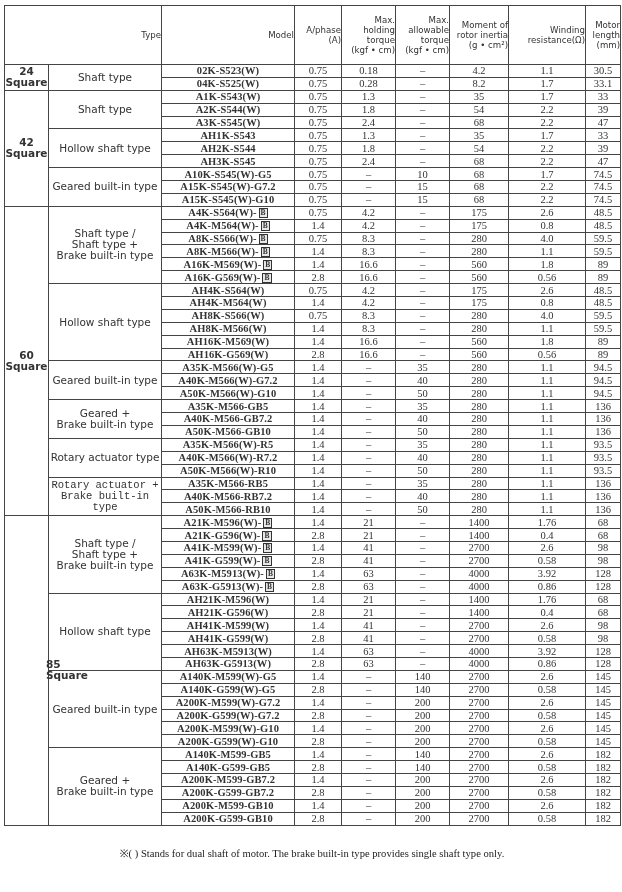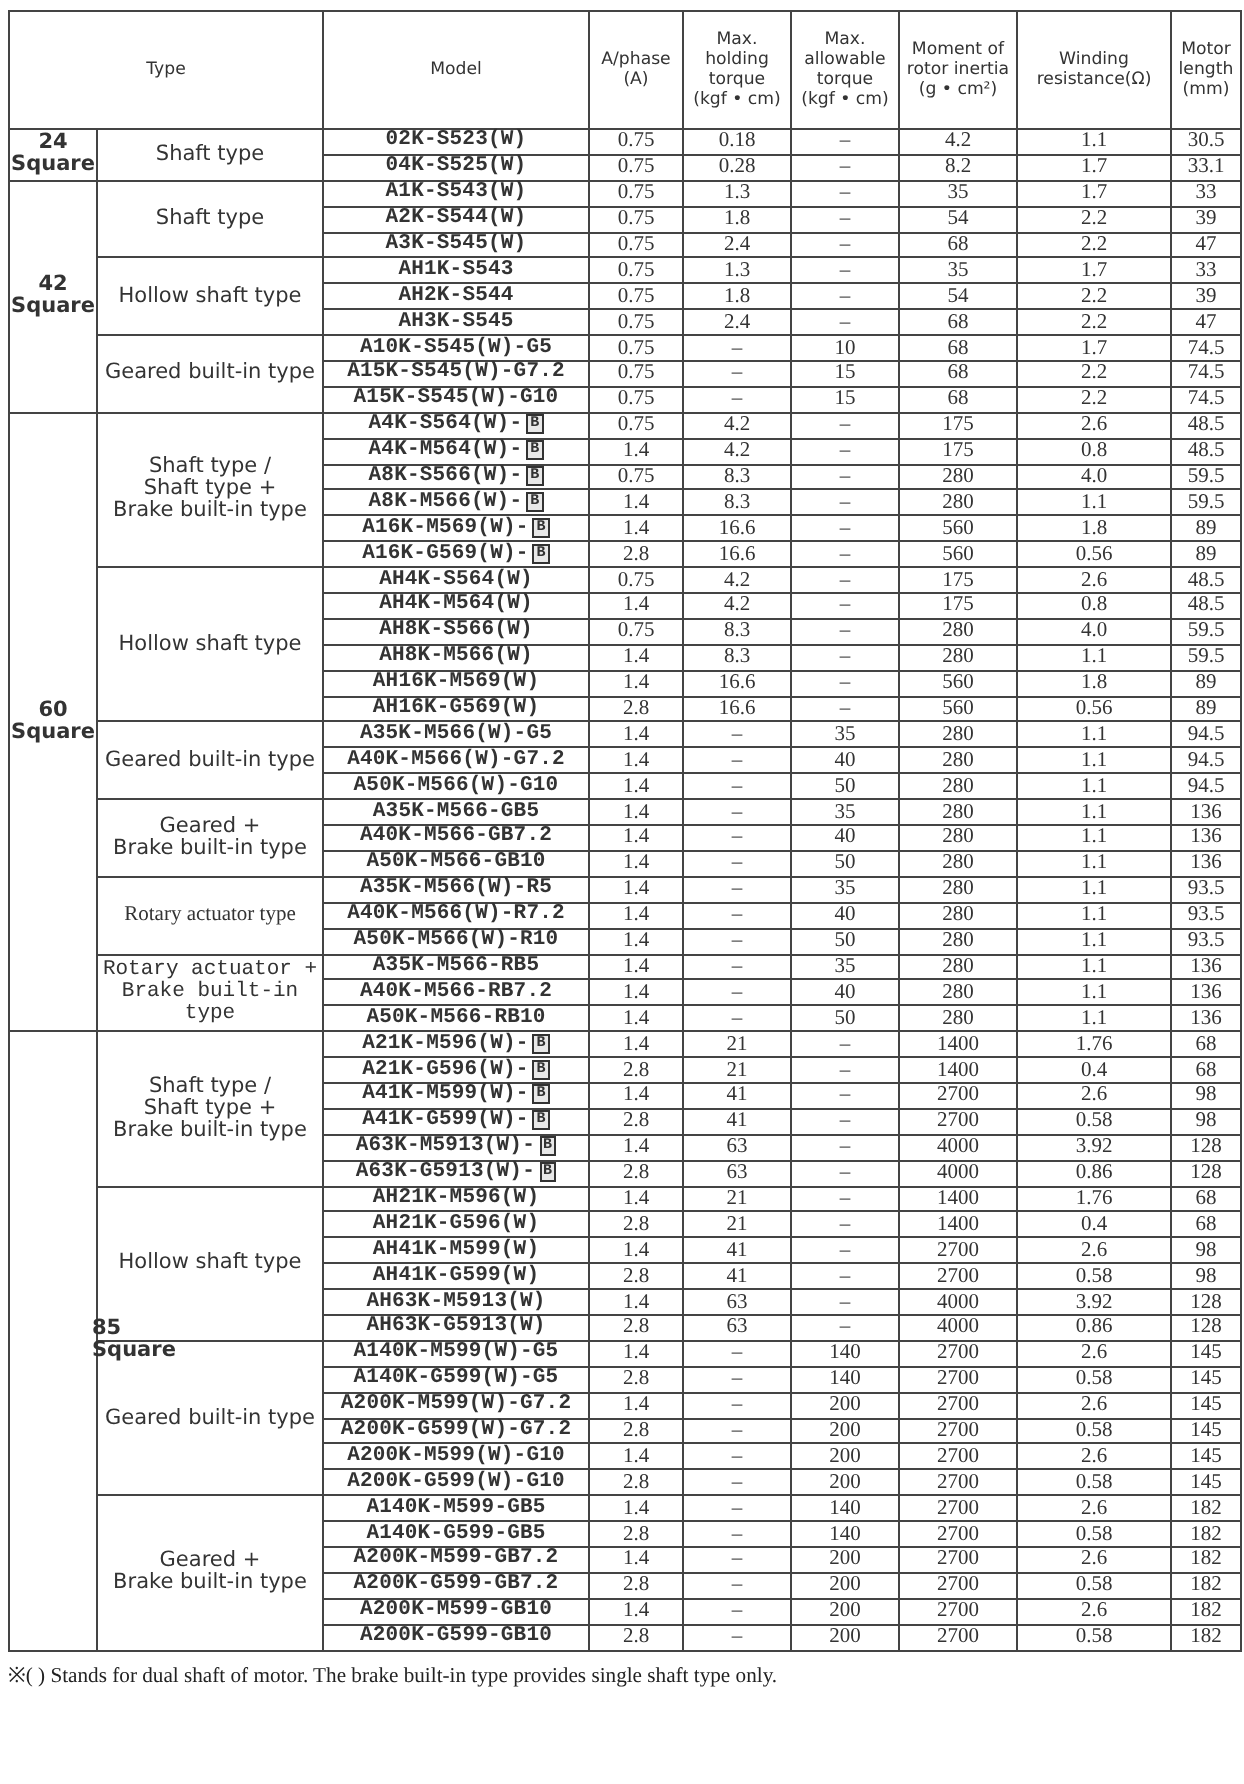--- a/index.html
+++ b/index.html
@@ -19,20 +19,21 @@
     text-align: center;
     vertical-align: middle;
   }
   table.spec th {
     font-family: "DejaVu Sans", sans-serif;
     font-weight: normal;
     font-size: 8.6px;
     line-height: 10px;
     color: #333;
     height: 58px;
+    text-align: right;
   }
   table.spec td {
     height: 11.9px;
     font-size: 10.5px;
     line-height: 11px;
     color: #333;
   }
   td.size {
     font-family: "DejaVu Sans", sans-serif;
     font-weight: bold;
@@ -42,44 +43,45 @@
   }
   td.type {
     font-family: "DejaVu Sans", sans-serif;
     font-size: 9.6px;
     line-height: 13px;
     color: #333;
   }
   td.model {
     text-align: left;
     padding-left: 2px;
-    font-family: Liberation Mono, monospace;
+    font-family: Liberation Serif, serif;
     font-weight: bold;
     font-size: 9.6px;
     letter-spacing: 0.1px;
     color: #111;
     white-space: nowrap;
     margin-left: 45px;
   }
   .bbox {
     display: inline-block;
     border: 1px solid #333;
     background: #e8e8e8;
     font-size: 7.5px;
     line-height: 8px;
     padding: 0 1px;
     margin-left: 2px;
     vertical-align: 1px;
   }
   .notes {
-    margin-top: 6px;
+    margin-top: 21px;
     font-family: "Liberation Serif", serif;
     font-size: 10.6px;
     line-height: 14px;
     color: #222;
+    text-align: center;
   }
   col.c-size { width: 44px; }
   col.c-type { width: 113px; }
   col.c-model { width: 133px; }
   col.c-amp { width: 47px; }
   col.c-hold { width: 54px; }
   col.c-allow { width: 54px; }
   col.c-inertia { width: 59px; }
   col.c-res { width: 77px; }
   col.c-len { width: 35px; }
@@ -397,21 +399,21 @@
         <tr>
           <td class="model"><span>A50K-M566-GB10</span></td>
           <td>1.4</td>
           <td>–</td>
           <td>50</td>
           <td>280</td>
           <td>1.1</td>
           <td>136</td>
         </tr>
         <tr>
-          <td class="type" rowspan="3" style="white-space: pre-line; font-family: Liberation Serif, serif;">Rotary actuator type</td>
+          <td class="type" rowspan="3" style="white-space: pre-line;">Rotary actuator type</td>
           <td class="model"><span>A35K-M566(W)-R5</span></td>
           <td>1.4</td>
           <td>–</td>
           <td>35</td>
           <td>280</td>
           <td>1.1</td>
           <td>93.5</td>
         </tr>
         <tr>
           <td class="model"><span>A40K-M566(W)-R7.2</span></td>

